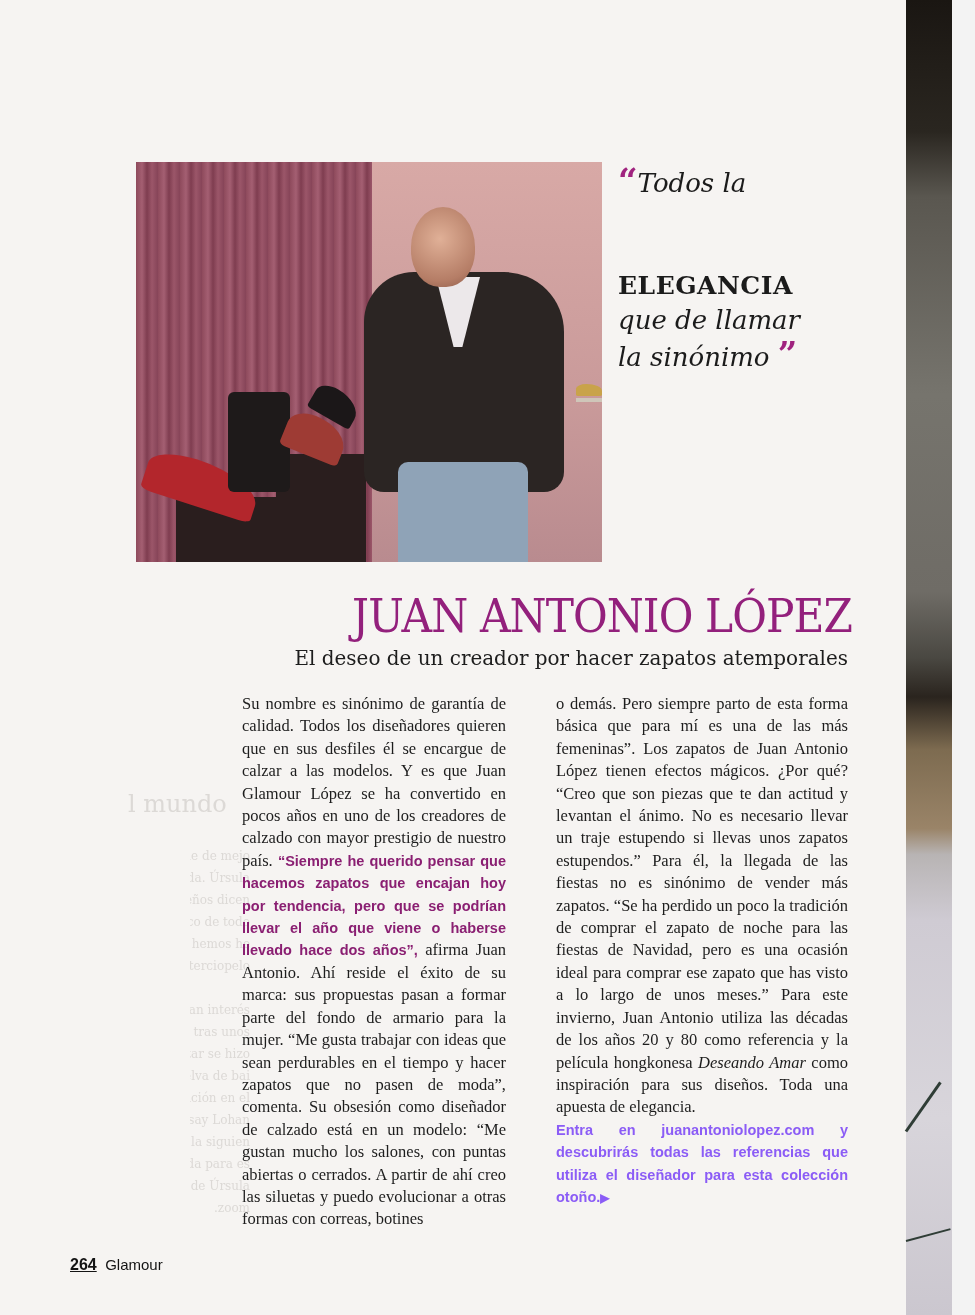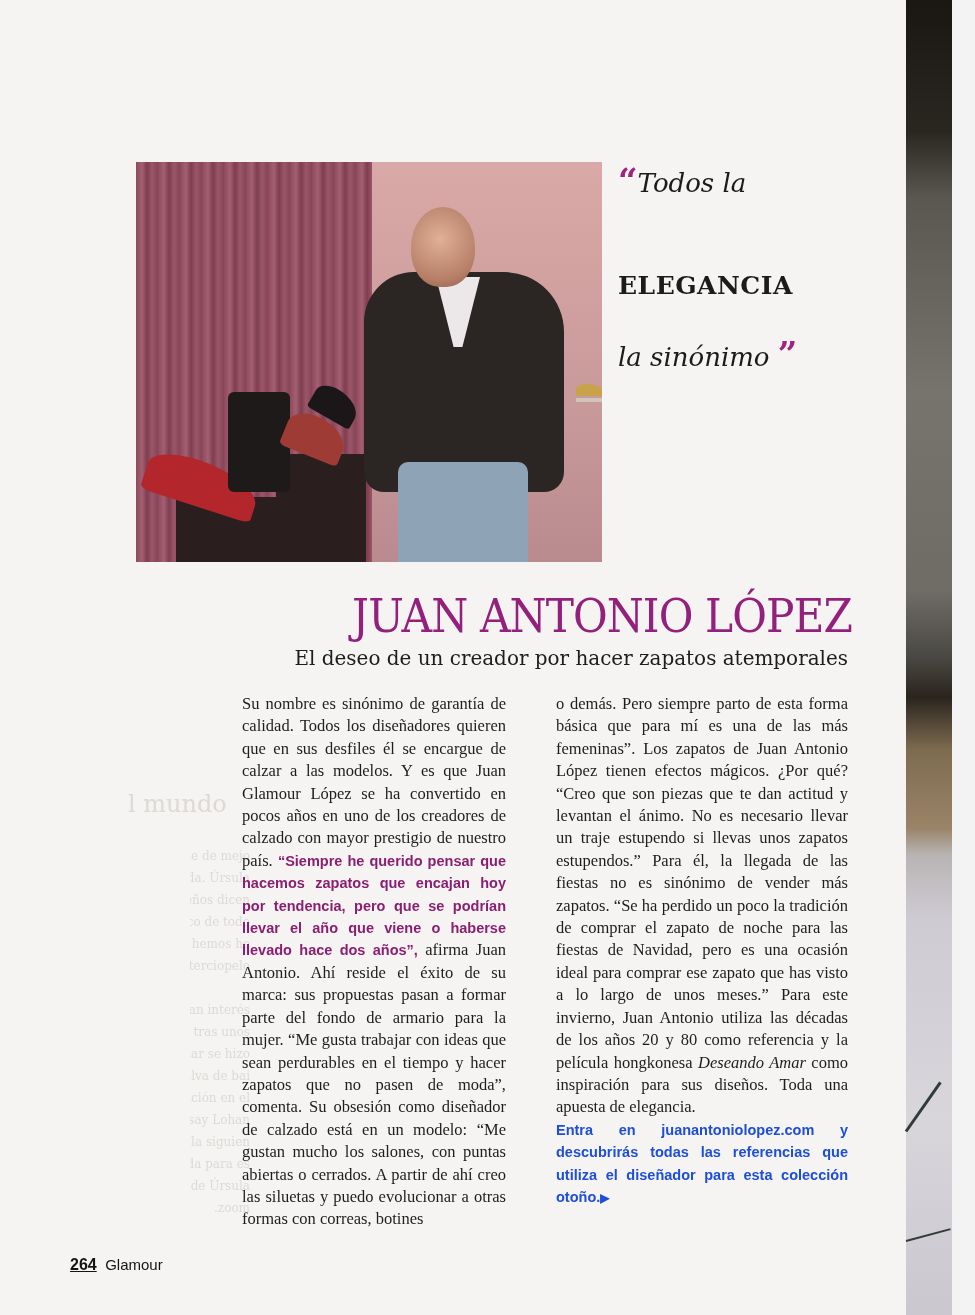--- a/index.html
+++ b/index.html
@@ -92,21 +92,21 @@
     font-family:"Liberation Serif", serif; font-size:16.5px; line-height:22.4px; color:#1d1d1d;
     text-align:justify;
   }
   .col-1 { left:242px; width:264px; }
   .col-2 { left:556px; width:292px; }
   .col p { margin:0; }
   .hl {
     font-family:"Liberation Sans", sans-serif; font-weight:bold; color:#8a1f72; font-size:14.5px;
   }
   .cta {
-    font-family:"Liberation Sans", sans-serif; font-weight:bold; color:#1d4ed8; font-size:14.5px;
+    font-family:"Liberation Sans", sans-serif; font-weight:bold; color:#8b5cf6; font-size:14.5px;
   }
   .em { font-style:italic; }
   .arrow { font-size:12px; }
 
   
   .folio {
     position:absolute; left:70px; top:1256px; font-family:"Liberation Sans", sans-serif; color:#141414;
   }
   .folio .num { font-weight:bold; font-size:16px;text-decoration:underline; }
   .folio .mag { font-size:15px; margin-left:4px; }
@@ -152,21 +152,21 @@
     <div class="man-shirt"></div>
     <div class="man-jeans"></div>
     <div class="man-head"></div>
   </div>
 
   <div class="pullquote">
     <span class="q-mark">“</span><span>Todos la</span><br>
     <br>
     <br>
     <span class="caps">ELEGANCIA</span><br>
-    <br>
+    <span>que de llamar</span><br>
     <span>la sinónimo</span> <span class="q-mark">”</span>
   </div>
 
   <h1 class="title" style="margin:0;">JUAN ANTONIO LÓPEZ</h1>
   <h2 class="subtitle" style="margin:0;font-weight:normal;">El deseo de un creador por hacer zapatos atemporales</h2>
 
   <div class="col col-1">
     <p>
       <span>Su nombre es sinónimo de garantía de calidad. Todos los diseñadores quieren que en sus desfiles él se encargue de calzar a las modelos. Y es que Juan Glamour López se ha convertido en pocos años en uno de los creadores de calzado con mayor prestigio de nuestro país.</span>
       <span class="hl">“Siempre he querido pensar que hacemos zapatos que encajan hoy por tendencia, pero que se podrían llevar el año que viene o haberse llevado hace dos años”,</span><span> afirma Juan Antonio. Ahí reside el éxito de su marca: sus propuestas pasan a formar parte del fondo de armario para la mujer. “Me gusta trabajar con ideas que sean perdurables en el tiempo y hacer zapatos que no pasen de moda”, comenta. Su obsesión como diseñador de calzado está en un modelo: “Me gustan mucho los salones, con puntas abiertas o cerrados. A partir de ahí creo las siluetas y puedo evolucionar a otras formas con correas, botines</span>

